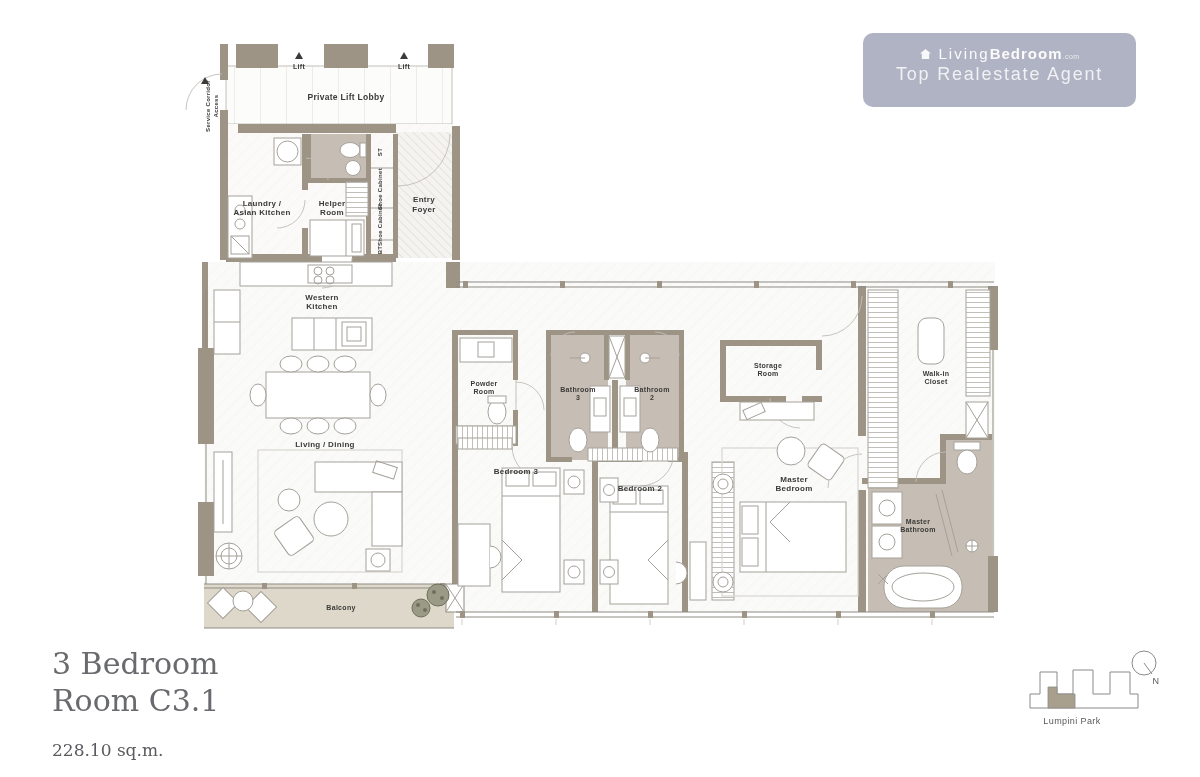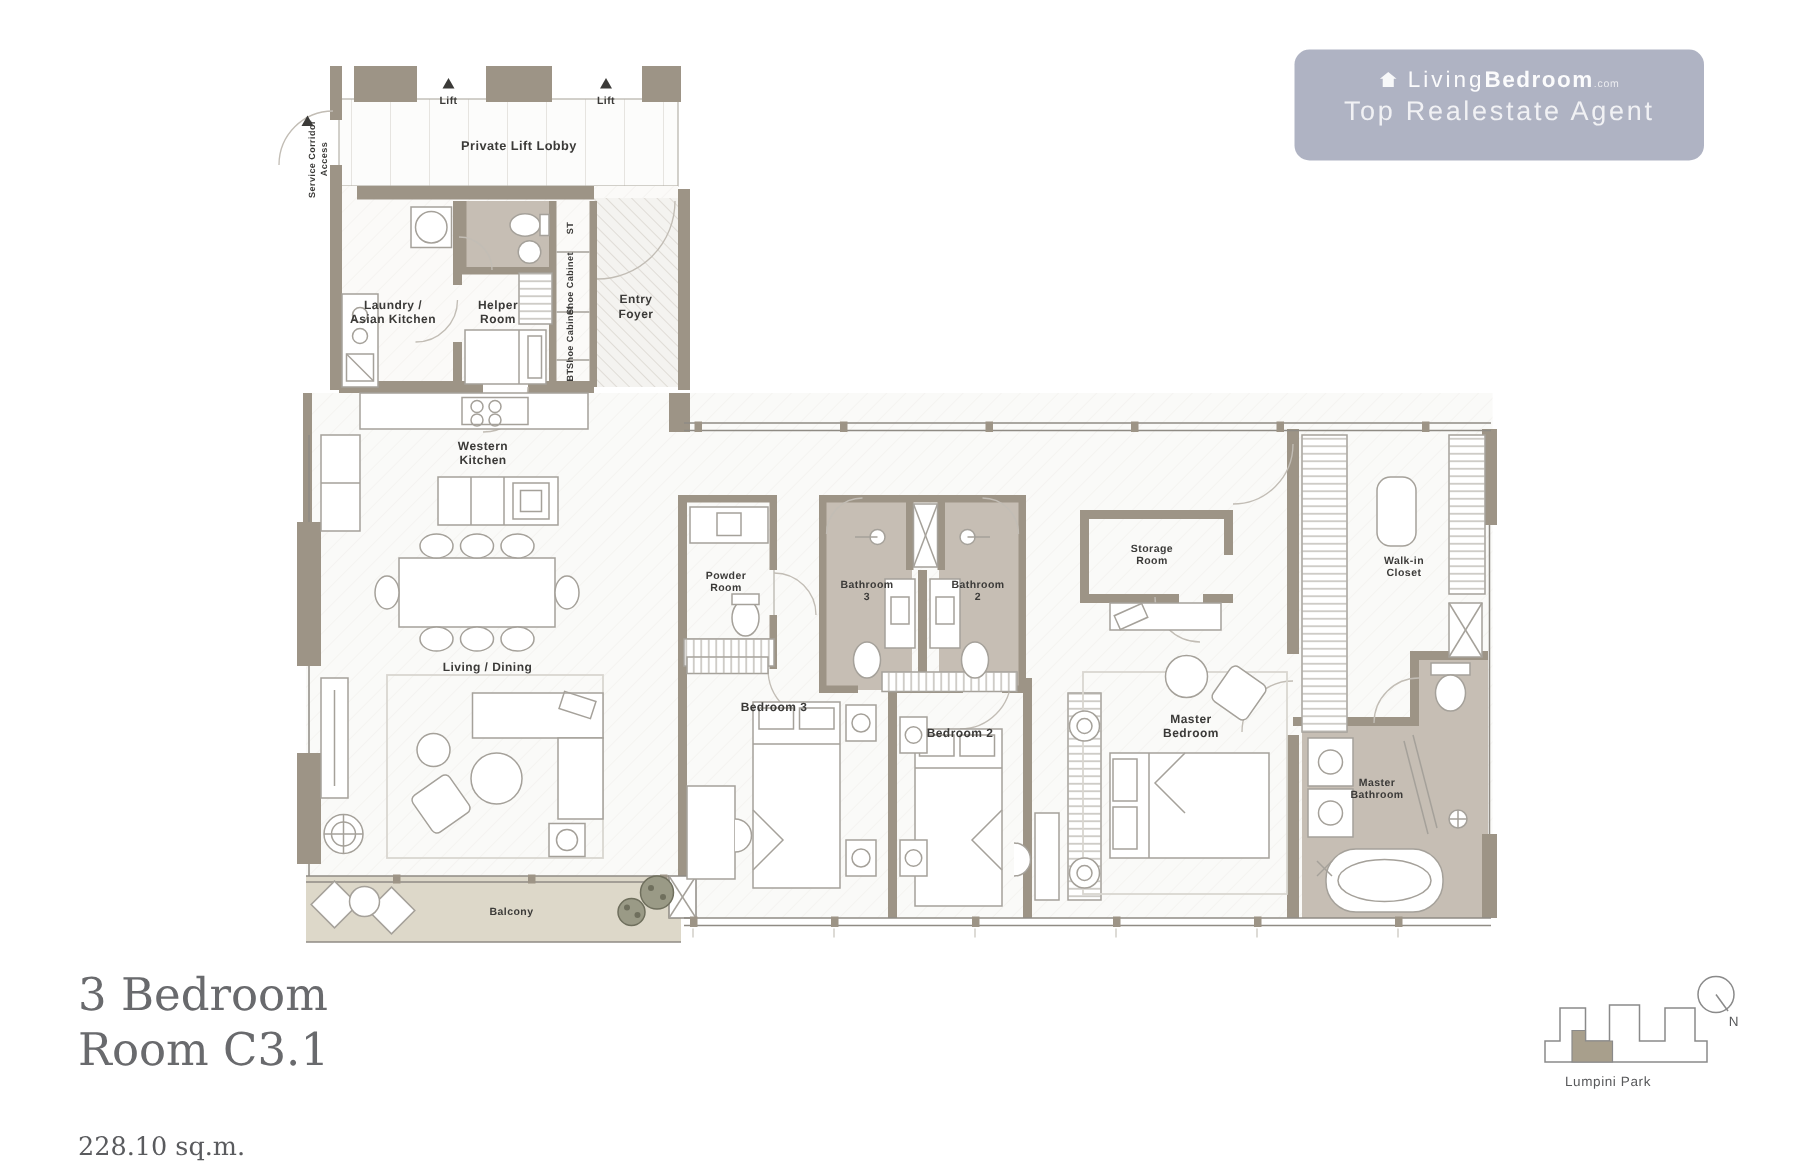--- a/index.html
+++ b/index.html
@@ -26,21 +26,21 @@
   #watermark{position:absolute;left:863px;top:33px;width:273px;height:74px;
     background:rgba(168,172,190,0.92);border-radius:10px;color:#fff;text-align:center;}
   #watermark .logo-row{margin-top:12px;font-size:15px;letter-spacing:2px;color:rgba(255,255,255,0.95);}
   #watermark .logo-row b{letter-spacing:1px;}
   #watermark .logo-suffix{font-size:7px;letter-spacing:.5px;color:rgba(255,255,255,0.75);}
   #watermark .wm-line{font-size:18px;letter-spacing:1.8px;color:rgba(255,255,255,0.82);margin-top:2px;}
 
   
   #title-block{position:absolute;left:52px;top:645px;color:#696a6d;}
   #title-block .t1{font-family:"DejaVu Serif",serif;font-size:30px;line-height:37px;font-weight:400;}
-  #title-block .area{font-family:"DejaVu Serif",serif;font-size:17px;color:#5a5b5e;margin-top:36px;}
+  #title-block .area{font-family:"DejaVu Serif",serif;font-size:17px;color:#5a5b5e;margin-top:21px;}
 </style>
 </head>
 <body>
 
 <div id="stage">
 
 <svg id="plan-svg" width="1200" height="777" viewBox="0 0 1200 777" xmlns="http://www.w3.org/2000/svg">
   <defs>
     <pattern id="herr" width="9" height="9" patternTransform="rotate(45)" patternUnits="userSpaceOnUse">
       <line x1="0" y1="0" x2="0" y2="9" stroke="#edebe7" stroke-width="1"></line>

